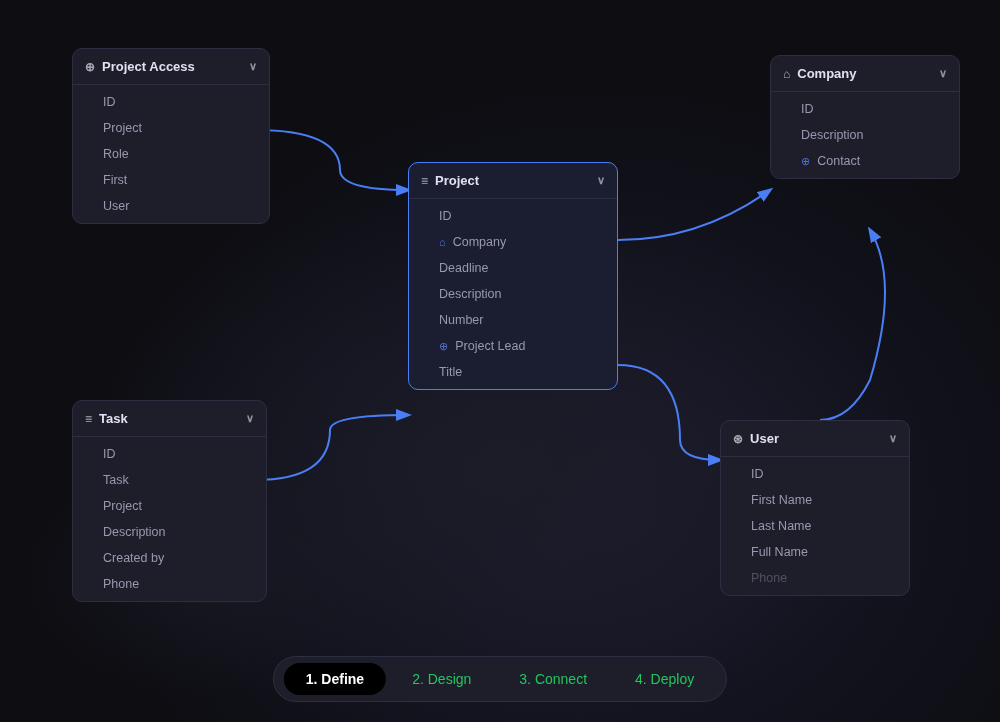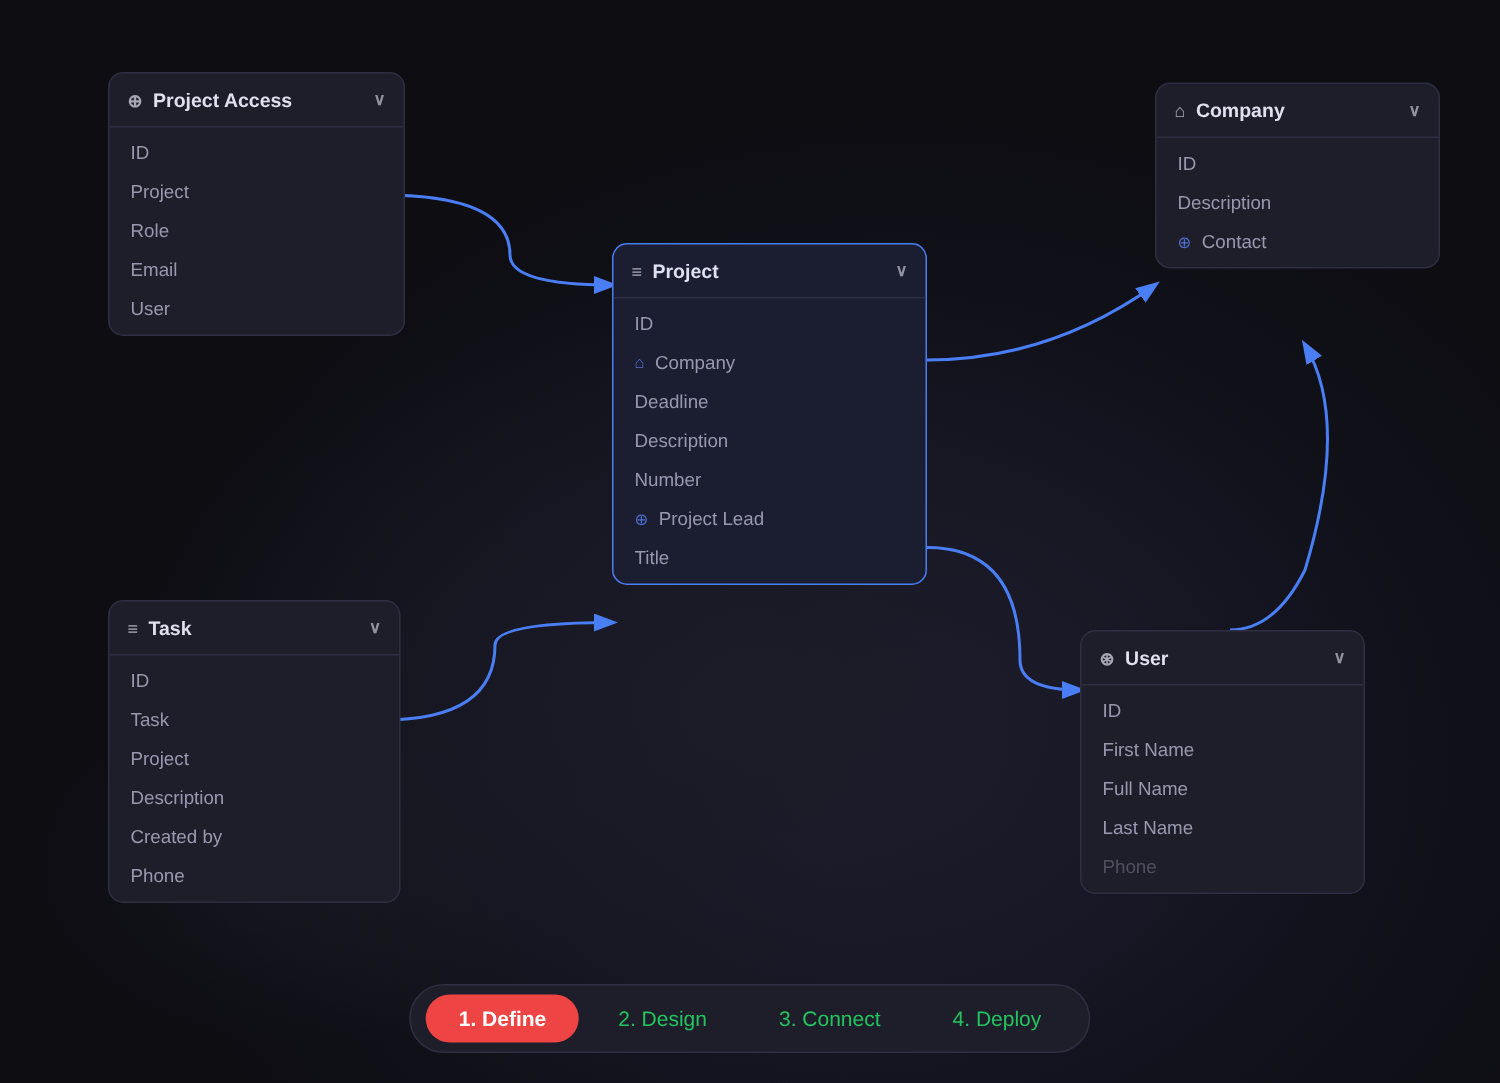--- a/index.html
+++ b/index.html
@@ -79,21 +79,21 @@
       opacity: 0.7;
     }
 
     .card-chevron {
       font-size: 11px;
       opacity: 0.6;
       cursor: pointer;
     }
 
     .card-body {
-      padding: 4px 0;
+      padding: 4px 16px;
     }
 
     .card-row {
       display: flex;
       align-items: center;
       gap: 7px;
       padding: 6px 14px;
       color: #9898b0;
       font-size: 12.5px;
     }
@@ -124,21 +124,21 @@
       padding: 8px 22px;
       border-radius: 22px;
       font-size: 14px;
       font-weight: 500;
       color: #22c55e;
       cursor: pointer;
       white-space: nowrap;
     }
 
     .nav-step.active {
-      background: #ef4444;
+      background: #000000;
       color: #fff;
       font-weight: 600;
     }
   </style>
 </head>
 <body>
 
 <div class="bg-canvas"></div>
 
 <svg class="connections" viewBox="0 0 1000 722">
@@ -172,21 +172,21 @@
     <div class="card-row">
         <span>ID</span>
       </div>
     <div class="card-row">
         <span>Project</span>
       </div>
     <div class="card-row">
         <span>Role</span>
       </div>
     <div class="card-row">
-        <span>Email</span>
+        <span>First</span>
       </div>
     <div class="card-row">
         <span>User</span>
       </div>
   </div>
 </div>
 
 <div class="card focused" style="top: 162px; left: 408px; width: 210px;">
   <div class="card-header">
     <div class="card-header-left">
@@ -283,24 +283,24 @@
     <span class="card-chevron">∨</span>
   </div>
   <div class="card-body">
     <div class="card-row">
         <span>ID</span>
       </div>
     <div class="card-row">
         <span>First Name</span>
       </div>
     <div class="card-row">
+        <span>Last Name</span>
+      </div>
+    <div class="card-row">
         <span>Full Name</span>
-      </div>
-    <div class="card-row">
-        <span>Last Name</span>
       </div>
     <div class="card-row" style="opacity:0.4">
         <span>Phone</span>
       </div>
   </div>
 </div>
 
 <div class="bottom-nav">
   <div class="nav-step active">1. Define</div>
   <div class="nav-step">2. Design</div>

